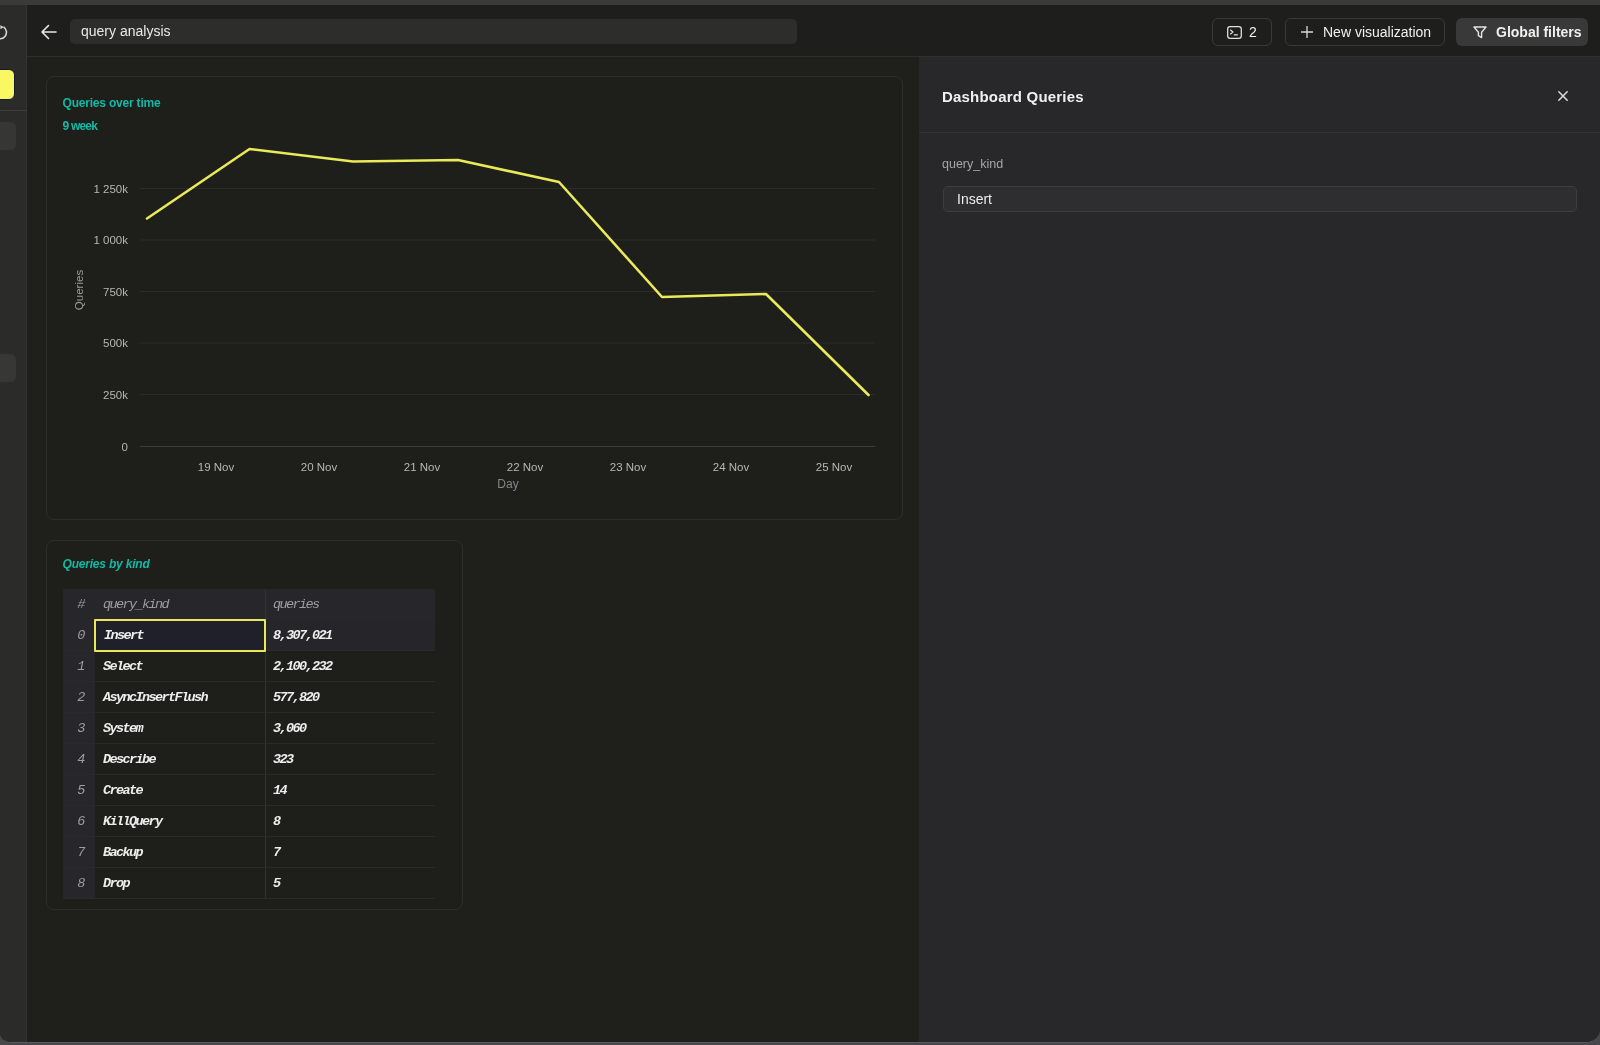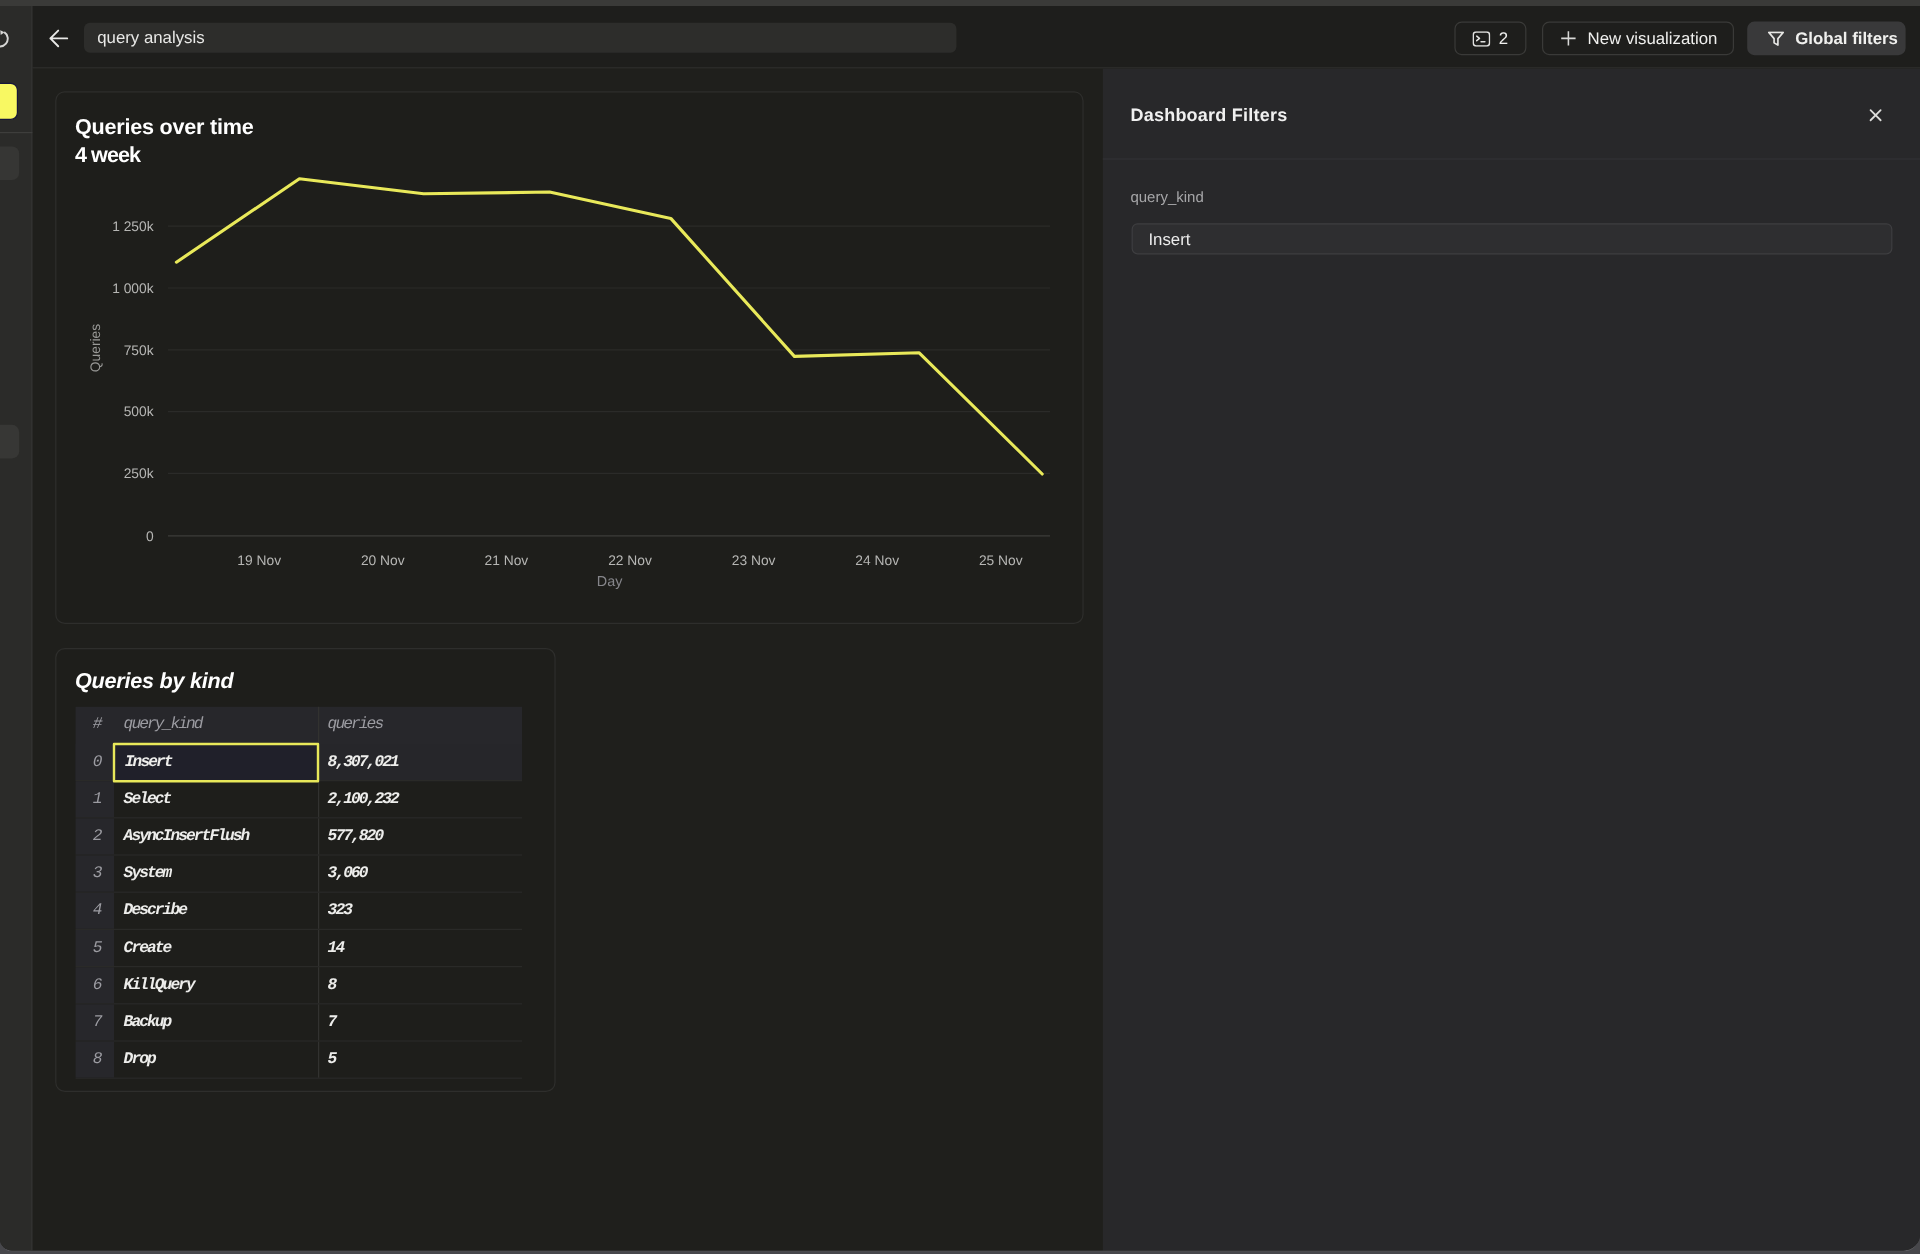--- a/index.html
+++ b/index.html
@@ -15,21 +15,21 @@
 .backarrow { position:absolute; left:13px; top:18px; width:18px; height:18px; }
 .tb-input { position:absolute; left:43px; top:14px; width:727px; height:25px; background:#2d2d2b; border-radius:5px; color:#e9e9e7; font-size:14px; line-height:25px; padding-left:11px; }
 .btn { position:absolute; top:13px; height:28px; border-radius:6px; border:1px solid #3a3a38; color:#f0f0ee; font-size:14px; display:flex; align-items:center; }
 .btn1 { left:1185px; width:60px; }
 .btn2 { left:1258px; width:160px; }
 .btn3 { left:1429px; width:132px; background:#39393a; border:none;font-weight:bold; }
 .main { position:absolute; left:27px; top:57px; width:892px; height:986px; background:#1f1f1c; }
 .card { position:absolute; background:#1e1e1b; border:1px solid #2e2e2c; border-radius:8px; }
 .card1 { left:19px; top:19px; width:857px; height:444px; }
 .card2 { left:19px; top:483px; width:417px; height:370px;font-style:italic; }
-.cardtitle { position:absolute; left:15.5px; color:#ffffff; font-size:18px; font-weight:700; letter-spacing:-0.2px; }
+.cardtitle { position:absolute; left:15.5px; color:#14b8a6; font-size:12px; font-weight:700; letter-spacing:-0.2px; }
 .panel { position:absolute; left:919px; top:57px; width:681px; height:986px; background:#28282a; }
 .panel-title { position:absolute; left:23px; top:31px; color:#f0f0f0; font-size:15px; font-weight:700; letter-spacing:0.2px; }
 .panel-div { position:absolute; left:0px; top:75px; width:681px; height:1px; background:#333335; }
 .panel-label { position:absolute; left:23px; top:100px; color:#a6a6a8; font-size:12.5px; }
 .panel-input { position:absolute; left:24px; top:129px; width:634px; height:26px; background:#2e2e30; border:1px solid #3e3e40; border-radius:5px; color:#ececec; font-size:14px; line-height:24px; padding-left:13px; }
 .panel-x { position:absolute; left:638px; top:33px; width:12px; height:12px; }
 
 .tbl { position:absolute; left:16px; top:48px; width:372px; height:311px; font-family:"Liberation Mono",monospace; font-size:13.5px; letter-spacing:-1.6px; }
 .trow { position:absolute; left:0; width:372px; height:31px; border-bottom:1px solid #2a2a28; }
 .thead { height:31px; background:#27272b; color:#9c9ca2; border-bottom:none; }
@@ -77,21 +77,21 @@
     <div class="btn btn3">
       <svg style="margin-left:17px" width="14" height="13" viewBox="0 0 14 13" fill="none" stroke="#e6e6e4" stroke-width="1.4" stroke-linejoin="round">
           <path d="M1 1 H13 L8.6 6.2 V11.6 L5.4 9.7 V6.2 Z"></path>
         </svg>
       <span style="margin-left:9px">Global filters</span>
     </div>
   </div>
   <div class="main">
     <div class="card card1">
       <div class="cardtitle" style="top:19px">Queries over time</div>
-      <div class="cardtitle" style="top:42px;letter-spacing:-0.8px">4 week</div>
+      <div class="cardtitle" style="top:42px;letter-spacing:-0.8px">9 week</div>
       <svg style="position:absolute;left:0;top:0" width="855" height="442" viewBox="0 0 855 442">
         <g stroke="#2b2b29" stroke-width="1">
           <line x1="93" y1="111.5" x2="828" y2="111.5"></line>
           <line x1="93" y1="163" x2="828" y2="163"></line>
           <line x1="93" y1="214.5" x2="828" y2="214.5"></line>
           <line x1="93" y1="266" x2="828" y2="266"></line>
           <line x1="93" y1="317.5" x2="828" y2="317.5"></line>
           </g>
         <line x1="93" y1="369.5" x2="828" y2="369.5" stroke="#3c3c3a" stroke-width="1"></line>
         <polyline points="100,141.5 202.5,72 306,84.5 411,83 512,105 615,220 719,217 821.5,318" fill="none" stroke="#e9e95a" stroke-width="2.6" stroke-linejoin="round" stroke-linecap="round"></polyline>
@@ -187,21 +187,21 @@
               <span style="width:100%">8</span>
             </div>
             <div class="kcol cell">Drop</div>
             <div class="qcol cell">5</div>
           </div>
         <div class="selcell">Insert</div>
       </div>
     </div>
   </div>
   <div class="panel">
-    <div class="panel-title">Dashboard Filters</div>
+    <div class="panel-title">Dashboard Queries</div>
     <svg class="panel-x" viewBox="0 0 12 12" fill="none" stroke="#dcdcda" stroke-width="1.5" stroke-linecap="round">
         <path d="M1.8 1.8 L10.2 10.2 M10.2 1.8 L1.8 10.2"></path>
       </svg>
     <div class="panel-div"></div>
     <div class="panel-label">query_kind</div>
     <div class="panel-input">Insert</div>
   </div>
 </div>
 
 </body></html>

